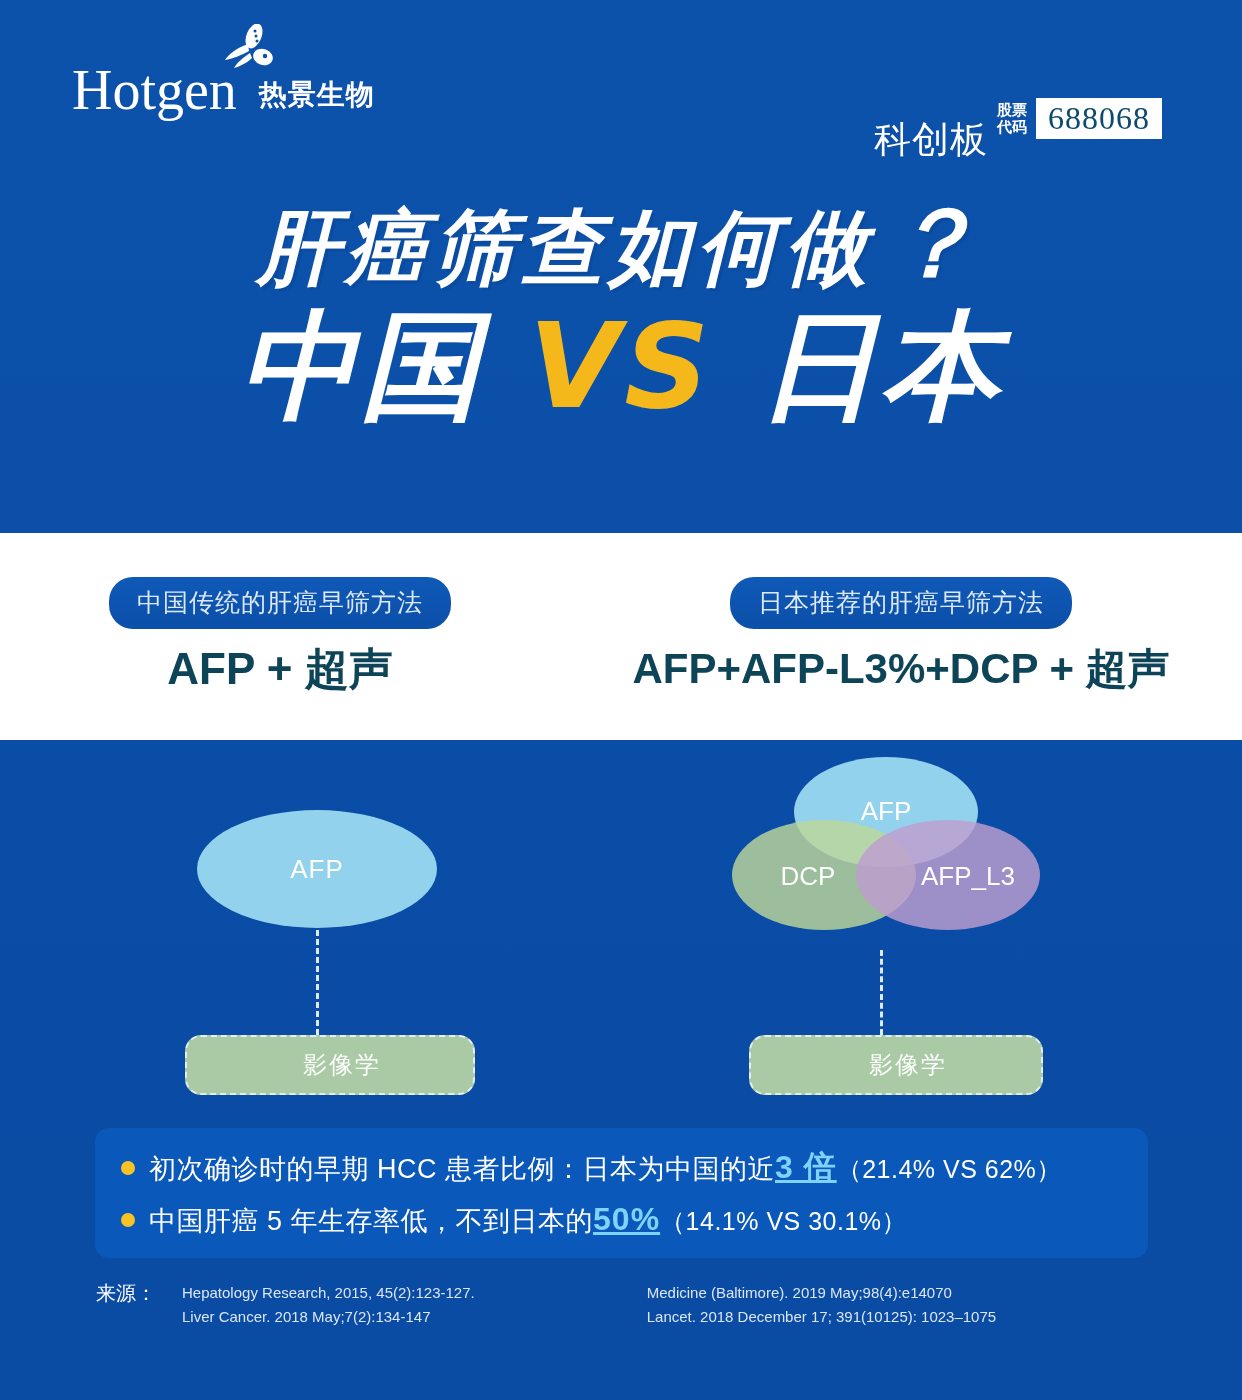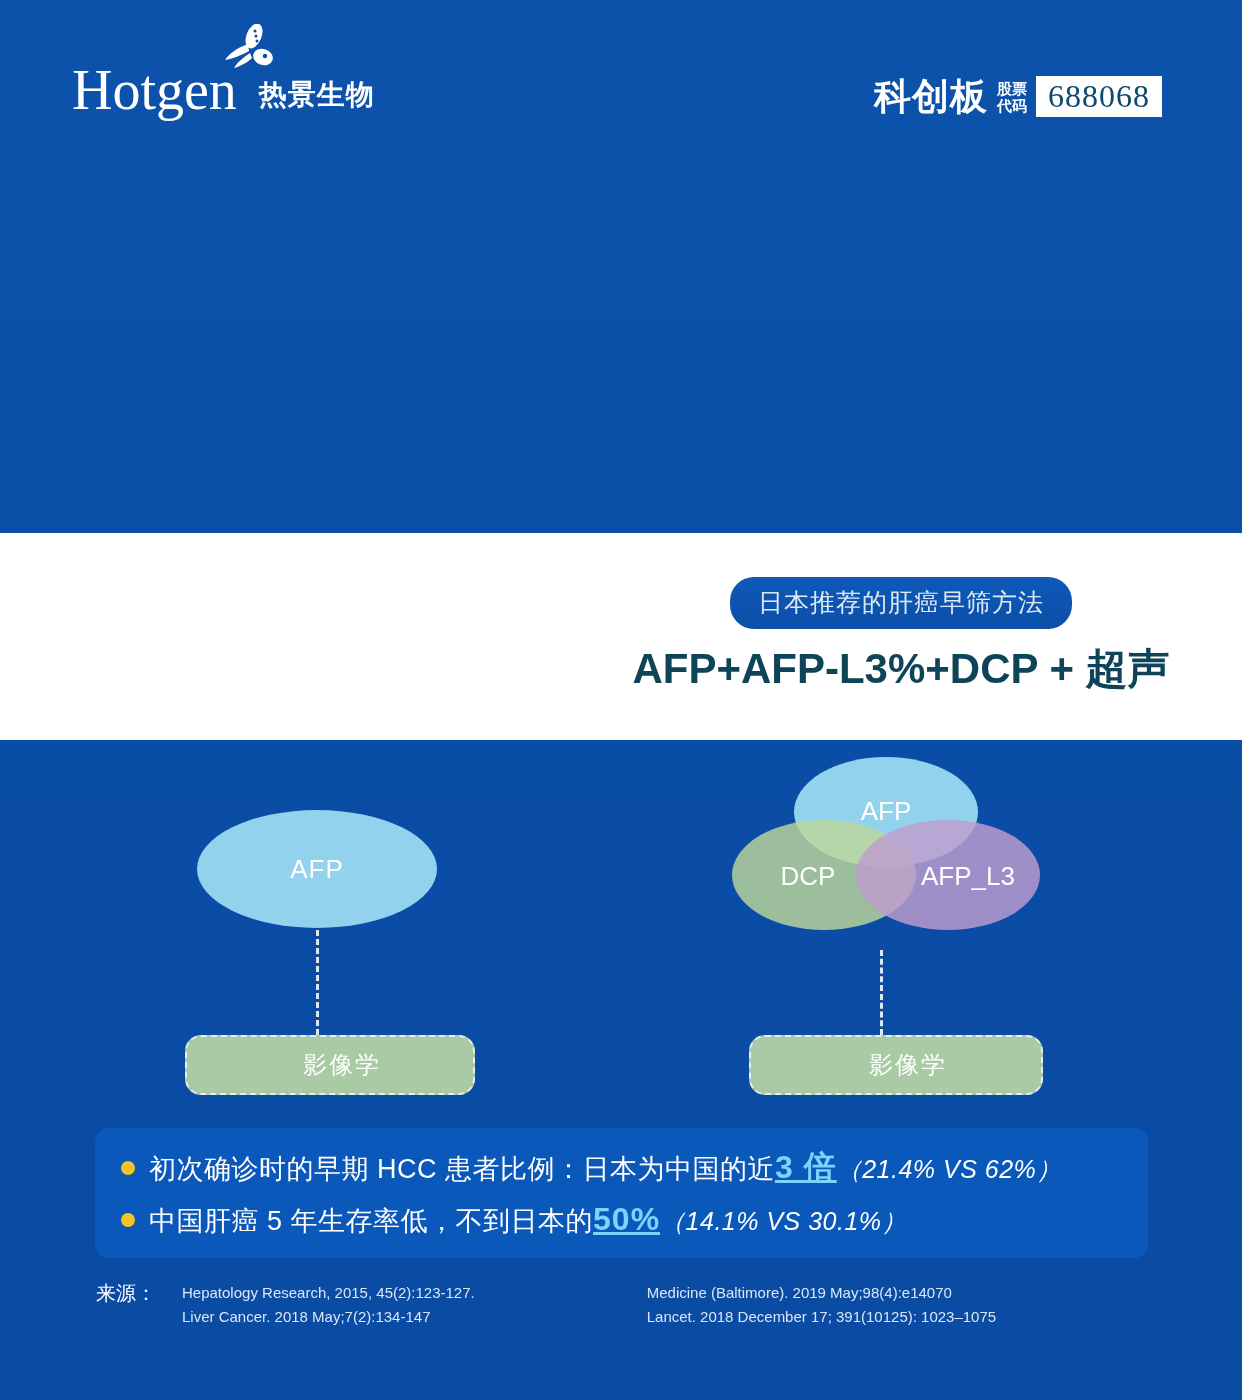--- a/index.html
+++ b/index.html
@@ -16,21 +16,21 @@
 
   
   .header{position:absolute;top:0;left:0;width:1242px;height:170px;}
   .logo-wrap{position:absolute;left:72px;top:62px;display:flex;align-items:flex-end;}
   .logo-en{font-family:"Liberation Serif","DejaVu Serif",serif;color:#fff;
            font-size:56px;line-height:56px;letter-spacing:0px;}
   .butterfly{position:absolute;left:152px;top:-38px;width:60px;height:58px;}
   .logo-cn{color:#fff;font-size:28px;font-weight:bold;line-height:46px;
            margin-left:22px;letter-spacing:1px;}
   .stock{position:absolute;right:80px;top:76px;display:flex;align-items:center;}
-  .stock-board{color:#fff;font-size:37px;font-weight:bold;letter-spacing:1px;line-height:40px;}
+  .stock-board{color:#fff;font-size:37px;font-weight:normal;letter-spacing:1px;line-height:40px;margin-top:44px;}
   .stock-sub{color:#fff;font-size:15px;font-weight:bold;line-height:17px;
              margin-left:9px;margin-right:9px;text-align:center;}
   .stock-code{background:#fff;color:#0c4a6e;font-family:"Liberation Serif","DejaVu Serif",serif;
               font-size:32px;line-height:34px;padding:3px 12px 4px;letter-spacing:1px;}
 
   
   .hero{position:absolute;top:195px;left:0;width:1242px;height:340px;text-align:center;}
   .hero-q{color:#fff;font-size:82px;font-weight:bold;font-style:italic;
           letter-spacing:6px;line-height:96px;
           text-shadow:3px 3px 0 rgba(0,0,0,.06);}
@@ -74,21 +74,21 @@
 
   
   .bullets{position:absolute;left:95px;top:1128px;width:1053px;height:130px;
            background:#0b58bb;border-radius:14px;padding:0;}
   .brow{display:flex;align-items:center;height:52px;padding-left:26px;}
   .brow:first-child{margin-top:14px;}
   .dot{width:14px;height:14px;border-radius:50%;background:#f7c423;flex:0 0 14px;
        margin-right:14px;}
   .btext{color:#fff;font-size:27px;line-height:34px;letter-spacing:0.5px;white-space:nowrap;}
   .btext .hi{color:#7dd3fc;font-weight:bold;font-size:32px;letter-spacing:1px;text-decoration:underline;}
-  .btext .paren{font-size:25px;font-style:italic;}
+  .btext .paren{font-size:25px;}
 
   
   .sources{position:absolute;left:96px;top:1281px;width:1050px;
            color:#dbe6f5;font-size:15px;line-height:24px;display:flex;}
   .src-label{font-weight:normal;color:#ffffff;margin-right:26px;white-space:nowrap;
              font-size:20px;}
   .src-col{margin-right:72px;white-space:nowrap;}
   .src-col.second{margin-left:100px;}
 </style>
 </head>
@@ -119,22 +119,36 @@
     <div class="stock">
       <span class="stock-board">科创板</span>
       <span class="stock-sub">
         <span>股票</span><br>
         <span>代码</span>
       </span>
       <span class="stock-code">688068</span>
     </div>
   </div>
 
+  <div class="hero">
+    <div class="hero-q">
+      <span>肝癌筛查如何做</span><span class="qmark">？</span>
+    </div>
+    <div class="hero-vs">
+      <span class="cn-word">中国</span><span class="vs-word">VS</span><span class="jp-word">日本</span>
+    </div>
+  </div>
 
   <div class="band">
+    <div class="band-col band-left">
+      <div class="pill-row">
+        <span class="pill">中国传统的肝癌早筛方法</span>
+      </div>
+      <div class="formula">AFP + 超声</div>
+    </div>
     <div class="band-col band-right">
       <div class="pill-row">
         <span class="pill">日本推荐的肝癌早筛方法</span>
       </div>
       <div class="formula small">AFP+AFP-L3%+DCP + 超声</div>
     </div>
   </div>
 
   <div class="diagrams">
 

